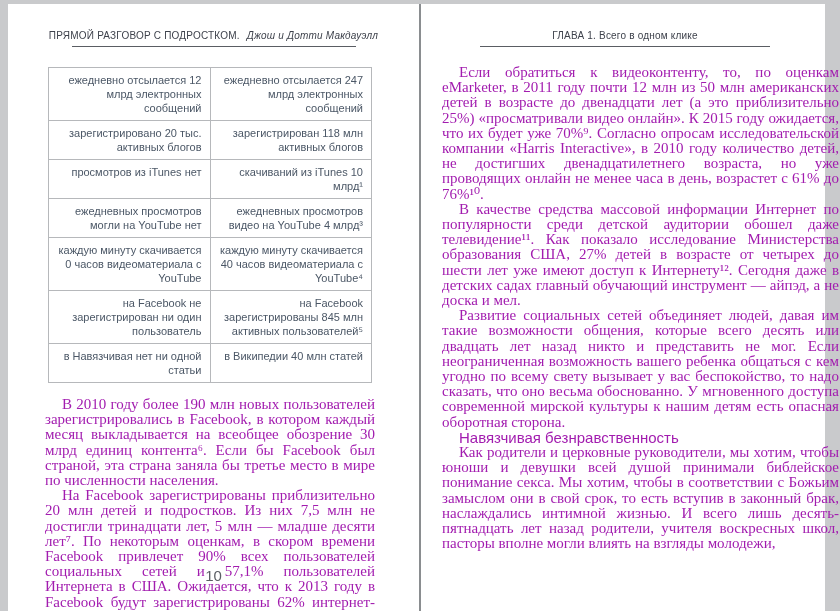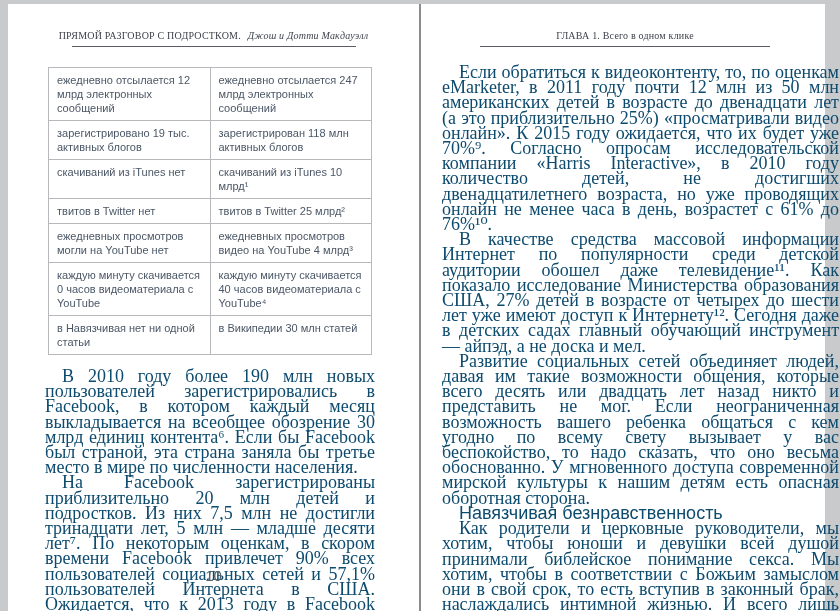--- a/index.html
+++ b/index.html
@@ -17,49 +17,50 @@
   .gutter-line{
     position:absolute;left:411px;top:0;width:2px;height:100%;
     background:#8a8d90;
   }
   .page{position:absolute;top:0;height:100%;}
   .page.left{left:0;width:411px;}
   .page.right{left:397px;width:440px;}
 
   .runhead{
     margin-top:26px;text-align:center;
-    font-family:Liberation Serif, serif;
+    font-family:Liberation Sans, sans-serif;
     font-size:10px;color:#3e424c;letter-spacing:0.2px;white-space:nowrap;
   }
   .runhead .authors{font-style:italic;margin-left:4px;}
   .rule{height:1px;background:#5a5d63;margin:5px auto 0;}
   .page.left .rule{width:284px;}
   .page.right .rule{width:290px;}
 
   table.stats{
     border-collapse:collapse;
     margin:20px 0 0 40px;
     width:324px;
     font-family:"Liberation Sans","DejaVu Sans",sans-serif;
     font-size:11px;line-height:14px;color:#4b5766;
     table-layout:fixed;
+    text-align:right;
   }
   table.stats td{
     border:1px solid #b6b8bb;
     padding:5px 8px;
     vertical-align:top;
     width:50%;
   }
 
   .textblock{margin:14px 44px 0 37px;}
   .page.right .textblock{margin:18px 6px 0 37px;}
   .textblock p{
     margin:0;
-    font-size:18px;line-height:15.2px;
-    color:#0c4a6e;
+    font-size:15px;line-height:15.2px;
+    color:#a21caf;
     text-align:justify;
     text-indent:17px;
   }
   .section-heading{
     margin:8px 0 7px 0;
     font-family:"Liberation Sans","DejaVu Sans",sans-serif;
     font-size:14.5px;font-weight:normal;color:#20242b;
     text-align:left;text-indent:0;
   }
   .pagenum{
@@ -81,42 +82,42 @@
     </div>
     <div class="rule"></div>
 
     <table class="stats">
       <tbody>
         <tr>
           <td>ежедневно отсылается 12 млрд электронных сообщений</td>
           <td>ежедневно отсылается 247 млрд электронных сообщений</td>
         </tr>
         <tr>
-          <td>зарегистрировано 19 тыс. активных блогов</td>
+          <td>зарегистрировано 20 тыс. активных блогов</td>
           <td>зарегистрирован 118 млн активных блогов</td>
         </tr>
         <tr>
-          <td>скачиваний из iTunes нет</td>
+          <td>просмотров из iTunes нет</td>
           <td>скачиваний из iTunes 10 млрд¹</td>
-        </tr>
-        <tr>
-          <td>твитов в Twitter нет</td>
-          <td>твитов в Twitter 25 млрд²</td>
         </tr>
         <tr>
           <td>ежедневных просмотров могли на YouTube нет</td>
           <td>ежедневных просмотров видео на YouTube 4 млрд³</td>
         </tr>
         <tr>
           <td>каждую минуту скачивается 0 часов видеоматериала с YouTube</td>
           <td>каждую минуту скачивается 40 часов видеоматериала с YouTube⁴</td>
         </tr>
         <tr>
+          <td>на Facebook не зарегистрирован ни один пользователь</td>
+          <td>на Facebook зарегистрированы 845 млн активных пользователей⁵</td>
+        </tr>
+        <tr>
           <td>в Навязчивая нет ни одной статьи</td>
-          <td>в Википедии 30 млн статей</td>
+          <td>в Википедии 40 млн статей</td>
         </tr>
       </tbody>
     </table>
 
     <div class="textblock">
       <p>В 2010 году более 190 млн новых пользователей зарегистрировались в Facebook, в котором каждый месяц выкладывается на всеобщее обозрение 30 млрд единиц контента⁶. Если бы Facebook был страной, эта страна заняла бы третье место в мире по численности населения.</p>
       <p>На Facebook зарегистрированы приблизительно 20 млн детей и подростков. Из них 7,5 млн не достигли тринадцати лет, 5 млн — младше десяти лет⁷. По некоторым оценкам, в скором времени Facebook привлечет 90% всех пользователей социальных сетей и 57,1% пользователей Интернета в США. Ожидается, что к 2013 году в Facebook будут зарегистрированы 62% интернет-пользователей и половина населения Соединенных Штатов⁸.</p>
     </div>
 
     <div class="pagenum">10</div>

